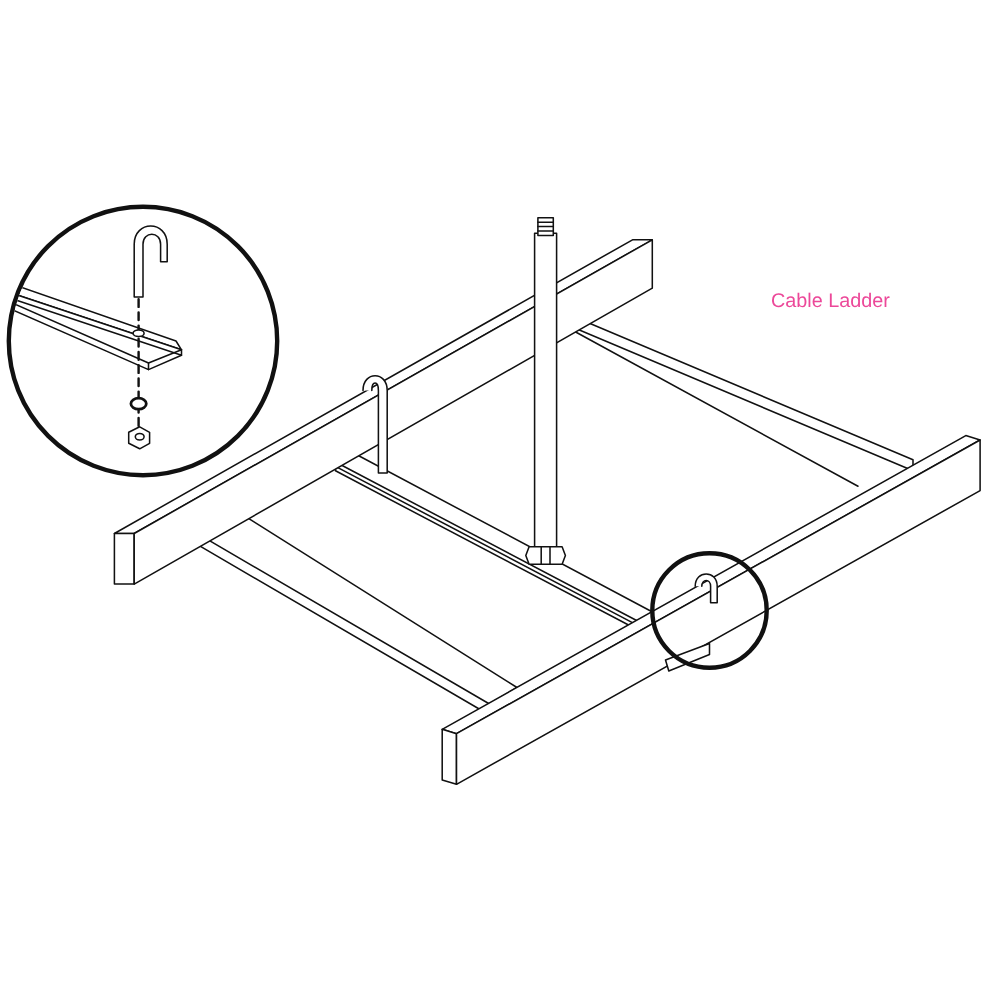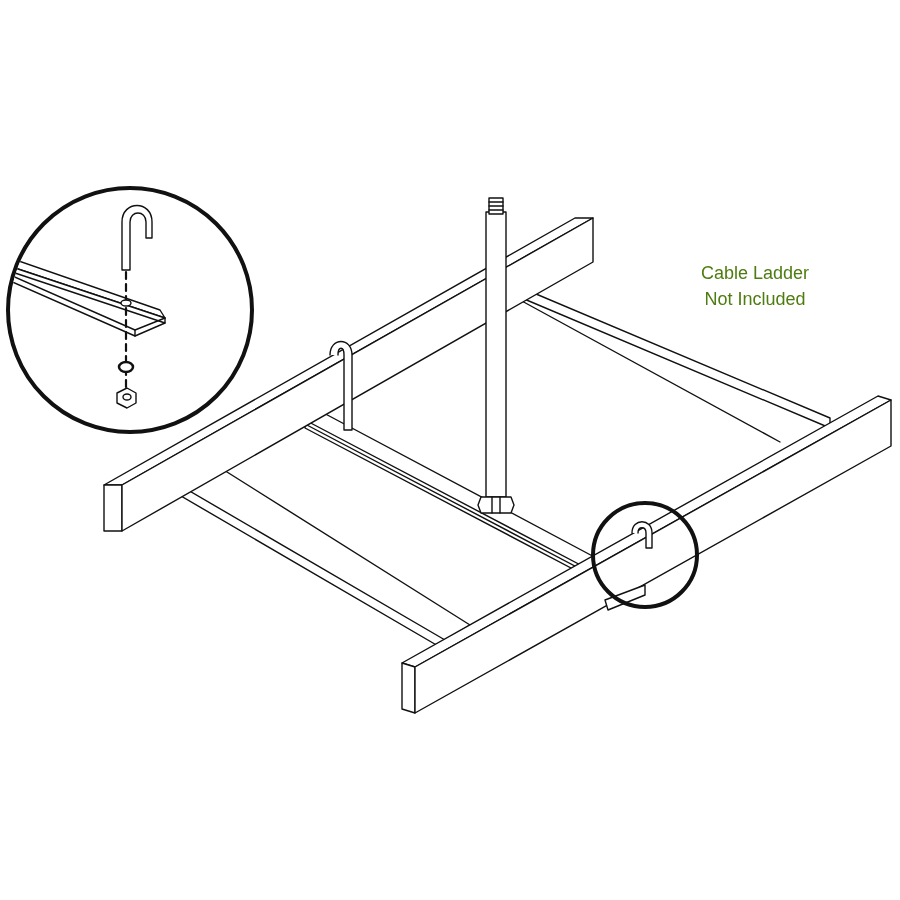--- a/index.html
+++ b/index.html
@@ -1,19 +1,19 @@
 <!DOCTYPE html>
 <html><head>
 <meta charset="utf-8">
 <style>
   html, body { margin:0; padding:0; background:#ffffff; }
   .canvas { position:relative; width:900px; height:900px; overflow:hidden; background:#ffffff; }
   svg.drawing { position:absolute; left:0; top:0; width:900px; height:900px; }
   .note { position:absolute; left:660px; top:260px; width:190px; text-align:center;
-          font-family:"Liberation Sans", sans-serif; font-size:18px; line-height:26px; color:#4d7c0f; }
+          font-family:"Liberation Sans", sans-serif; font-size:18px; line-height:26px; color:#ec4899; }
   .note span { display:block; }
 </style>
 </head>
 <body>
 
 <div class="canvas">
   <svg class="drawing" viewBox="0 0 900 900" fill="#ffffff" stroke="#111" stroke-width="1.4" stroke-linejoin="round" stroke-linecap="round">
 
     <g>
       <polygon points="510,283 830,418 830,428 510,293"></polygon>
@@ -88,15 +88,14 @@
         <ellipse cx="126" cy="303" rx="5" ry="3"></ellipse>
         <ellipse cx="126" cy="367" rx="7" ry="5" stroke-width="2.5"></ellipse>
         <polygon points="117,393 127,388 136,393 136,403 127,408 117,403"></polygon>
         <ellipse cx="127" cy="397" rx="4" ry="3"></ellipse>
       </g>
     </g>
   </svg>
 
   <div class="note">
     <span>Cable Ladder</span>
-    <span>Not Included</span>
   </div>
 </div>
 
 </body></html>

